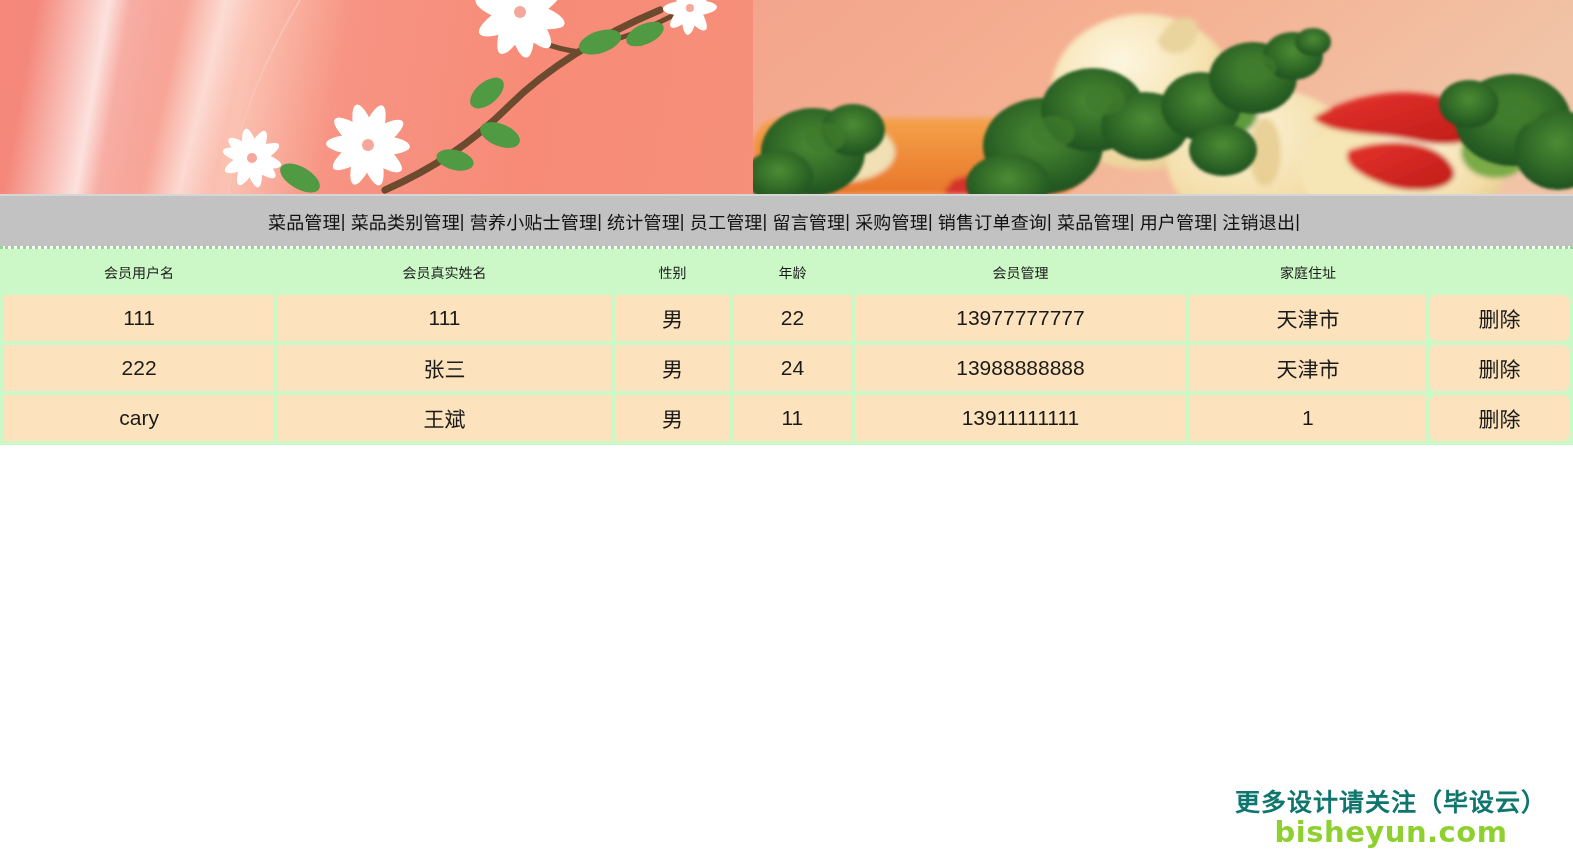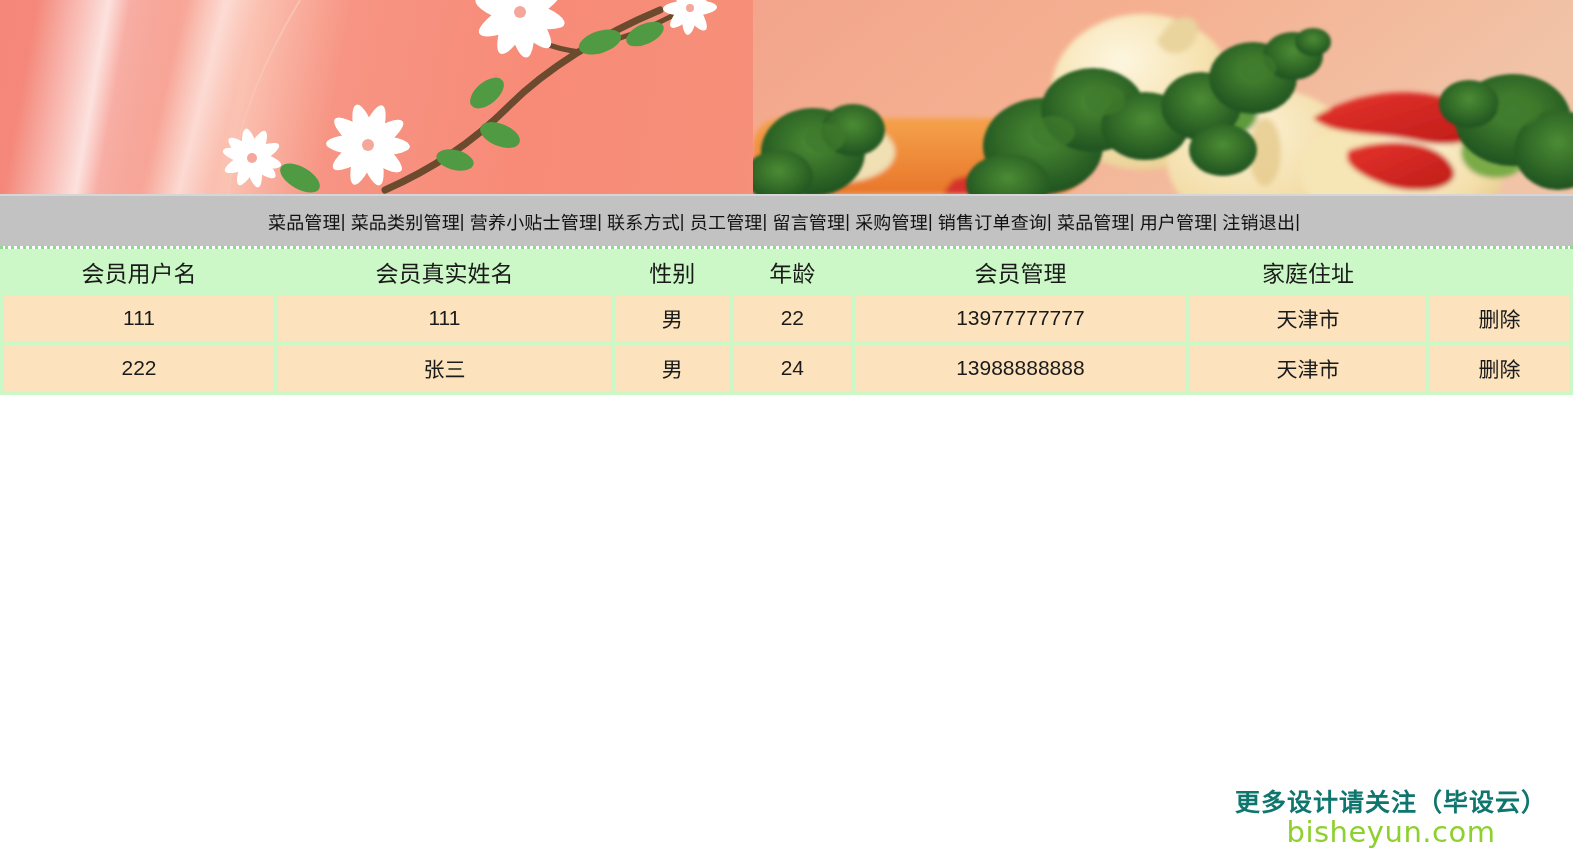--- a/index.html
+++ b/index.html
@@ -101,38 +101,38 @@
     font-size: 21px;
     color: #1a1a1a;
     margin: 0;
   }
   table.members th {
     background: #ccf7c6;
     font-weight: normal;
     height: 38px;
     text-align: center;
     color: #1a1a1a;
-    font-size: 23px;
+    font-size: 14px;
     padding: 0;
   }
   table.members td {
     background: #fce3bd;
     height: 38px;
     text-align: center;
     padding: 4px;
     color: #1a1a1a;
     font-size: 21px;
   }
   td.col-user   { width: 270px; }
   td.col-name   { width: 335px; }
   td.col-gender { width: 110px; }
   td.col-age    { width: 112px; margin-top: 24px; }
   td.col-phone  { width: 330px; }
   td.col-addr   { width: 235px; }
-  td.col-del    { width: 135px; }
+  td.col-del    { width: 135px; border-radius: 6px; }
   .del-link {
     color: #1a1a1a;
     text-decoration: none;
     cursor: pointer;
   }
 
   
   .watermark {
     position: absolute;
     right: 26px;
@@ -150,21 +150,21 @@
     letter-spacing: 1px;
     -webkit-text-stroke: 3px #ffffff;
     paint-order: stroke fill;
     text-shadow:
       -1px -1px 0 #ffffff, 1px -1px 0 #ffffff,
       -1px  1px 0 #ffffff, 1px  1px 0 #ffffff;
   }
   .watermark .wm-line2 {
     font-family: "DejaVu Sans", sans-serif;
     font-size: 29px;
-    font-weight: normal;
+    font-weight: bold;
     color: #8ed02e;
     letter-spacing: 0.5px;
     -webkit-text-stroke: 3px #ffffff;
     paint-order: stroke fill;
     text-shadow:
       -1px -1px 0 #ffffff, 1px -1px 0 #ffffff,
       -1px  1px 0 #ffffff, 1px  1px 0 #ffffff;
   }
 </style>
 </head>
@@ -319,21 +319,21 @@
   </div>
 </div>
 
 <div class="navbar">
   <a class="navlink" href="#">菜品管理</a>
     <span class="navsep">|</span>
   <a class="navlink" href="#">菜品类别管理</a>
     <span class="navsep">|</span>
   <a class="navlink" href="#">营养小贴士管理</a>
     <span class="navsep">|</span>
-  <a class="navlink" href="#">联系方式</a>
+  <a class="navlink" href="#">统计管理</a>
     <span class="navsep">|</span>
   <a class="navlink" href="#">员工管理</a>
     <span class="navsep">|</span>
   <a class="navlink" href="#">留言管理</a>
     <span class="navsep">|</span>
   <a class="navlink" href="#">采购管理</a>
     <span class="navsep">|</span>
   <a class="navlink" href="#">销售订单查询</a>
     <span class="navsep">|</span>
   <a class="navlink" href="#">菜品管理</a>
@@ -369,20 +369,29 @@
       </tr>
       <tr>
         <td class="col-user">222</td>
         <td class="col-name">张三</td>
         <td class="col-gender">男</td>
         <td class="col-age">24</td>
         <td class="col-phone">13988888888</td>
         <td class="col-addr">天津市</td>
         <td class="col-del"><a class="del-link" href="#">删除</a></td>
       </tr>
+      <tr>
+        <td class="col-user">cary</td>
+        <td class="col-name">王斌</td>
+        <td class="col-gender">男</td>
+        <td class="col-age">11</td>
+        <td class="col-phone">13911111111</td>
+        <td class="col-addr">1</td>
+        <td class="col-del"><a class="del-link" href="#">删除</a></td>
+      </tr>
     </tbody>
   </table>
 </div>
 
 <div class="watermark">
   <div class="wm-line1">更多设计请关注（毕设云）</div>
   <div class="wm-line2">bisheyun.com</div>
 </div>
 
 </body></html>

